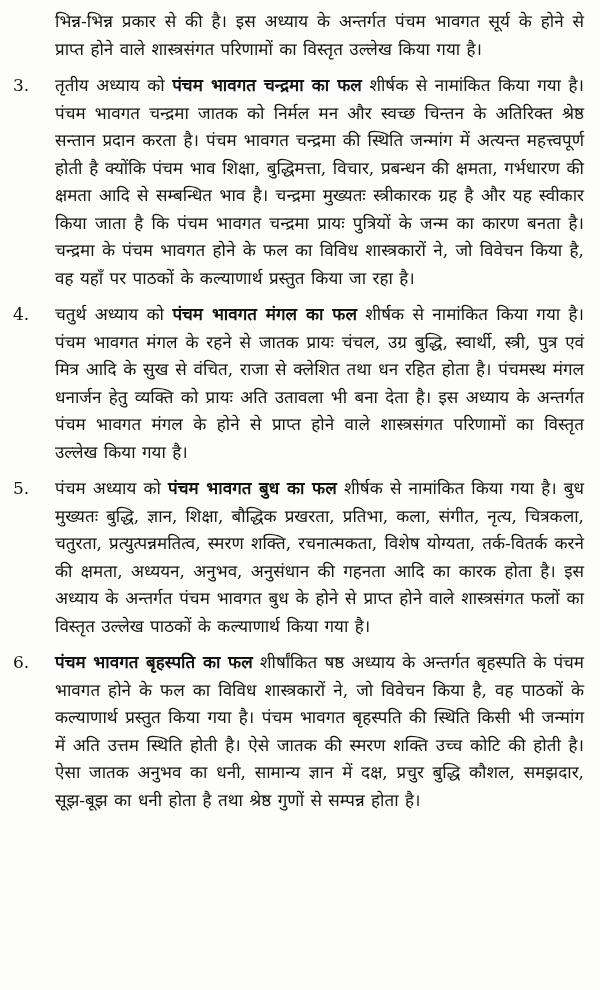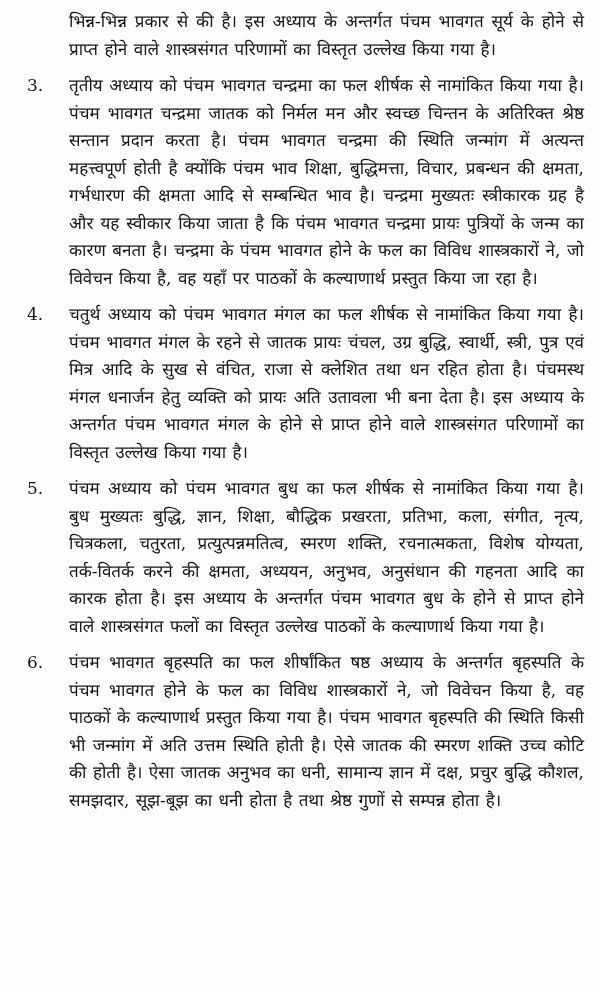--- a/index.html
+++ b/index.html
@@ -11,21 +11,21 @@
     height: 990px;
     background: #fdfdfb;
     color: #141414;
     font-family: "DejaVu Serif", "DejaVu Sans", serif;
     overflow: hidden;
   }
   .page {
     box-sizing: border-box;
     width: 596px;
     height: 990px;
-    padding: 8px 12px 8px 24px;
+    padding: 8px 12px 8px 10px;
   }
   .para {
     margin: 0;
     font-size: 17px;
     line-height: 27.5px;
     text-align: justify;
     word-spacing: 1px;
   }
   .intro {
     margin-left: 45px;
@@ -45,21 +45,21 @@
     box-sizing: border-box;
     padding-left: 3px;
     font-size: 17px;
     line-height: 27.5px;
   }
   .text {
     flex: 1;
     min-width: 0;
   }
   .para b {
-    font-weight: normal;
+    font-weight: bold;
   }
 </style>
 </head>
 <body>
 
 <div class="page">
 
   <p class="para intro"><span>भिन्न-भिन्न प्रकार से की है। इस अध्याय के अन्तर्गत पंचम भावगत सूर्य के होने से प्राप्त होने वाले शास्त्रसंगत परिणामों का विस्तृत उल्लेख किया गया है।</span></p>
 
   <div class="item">

